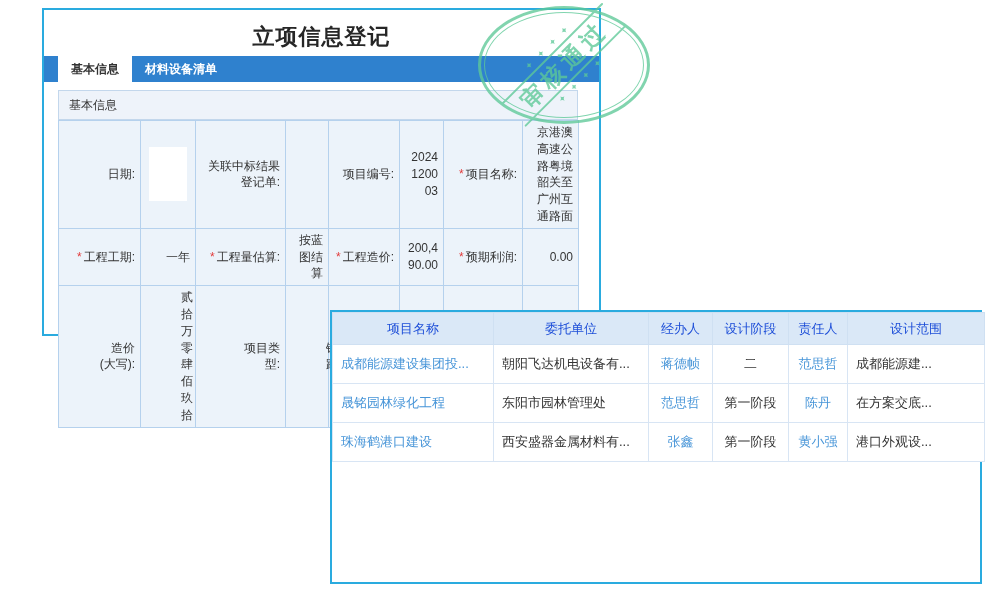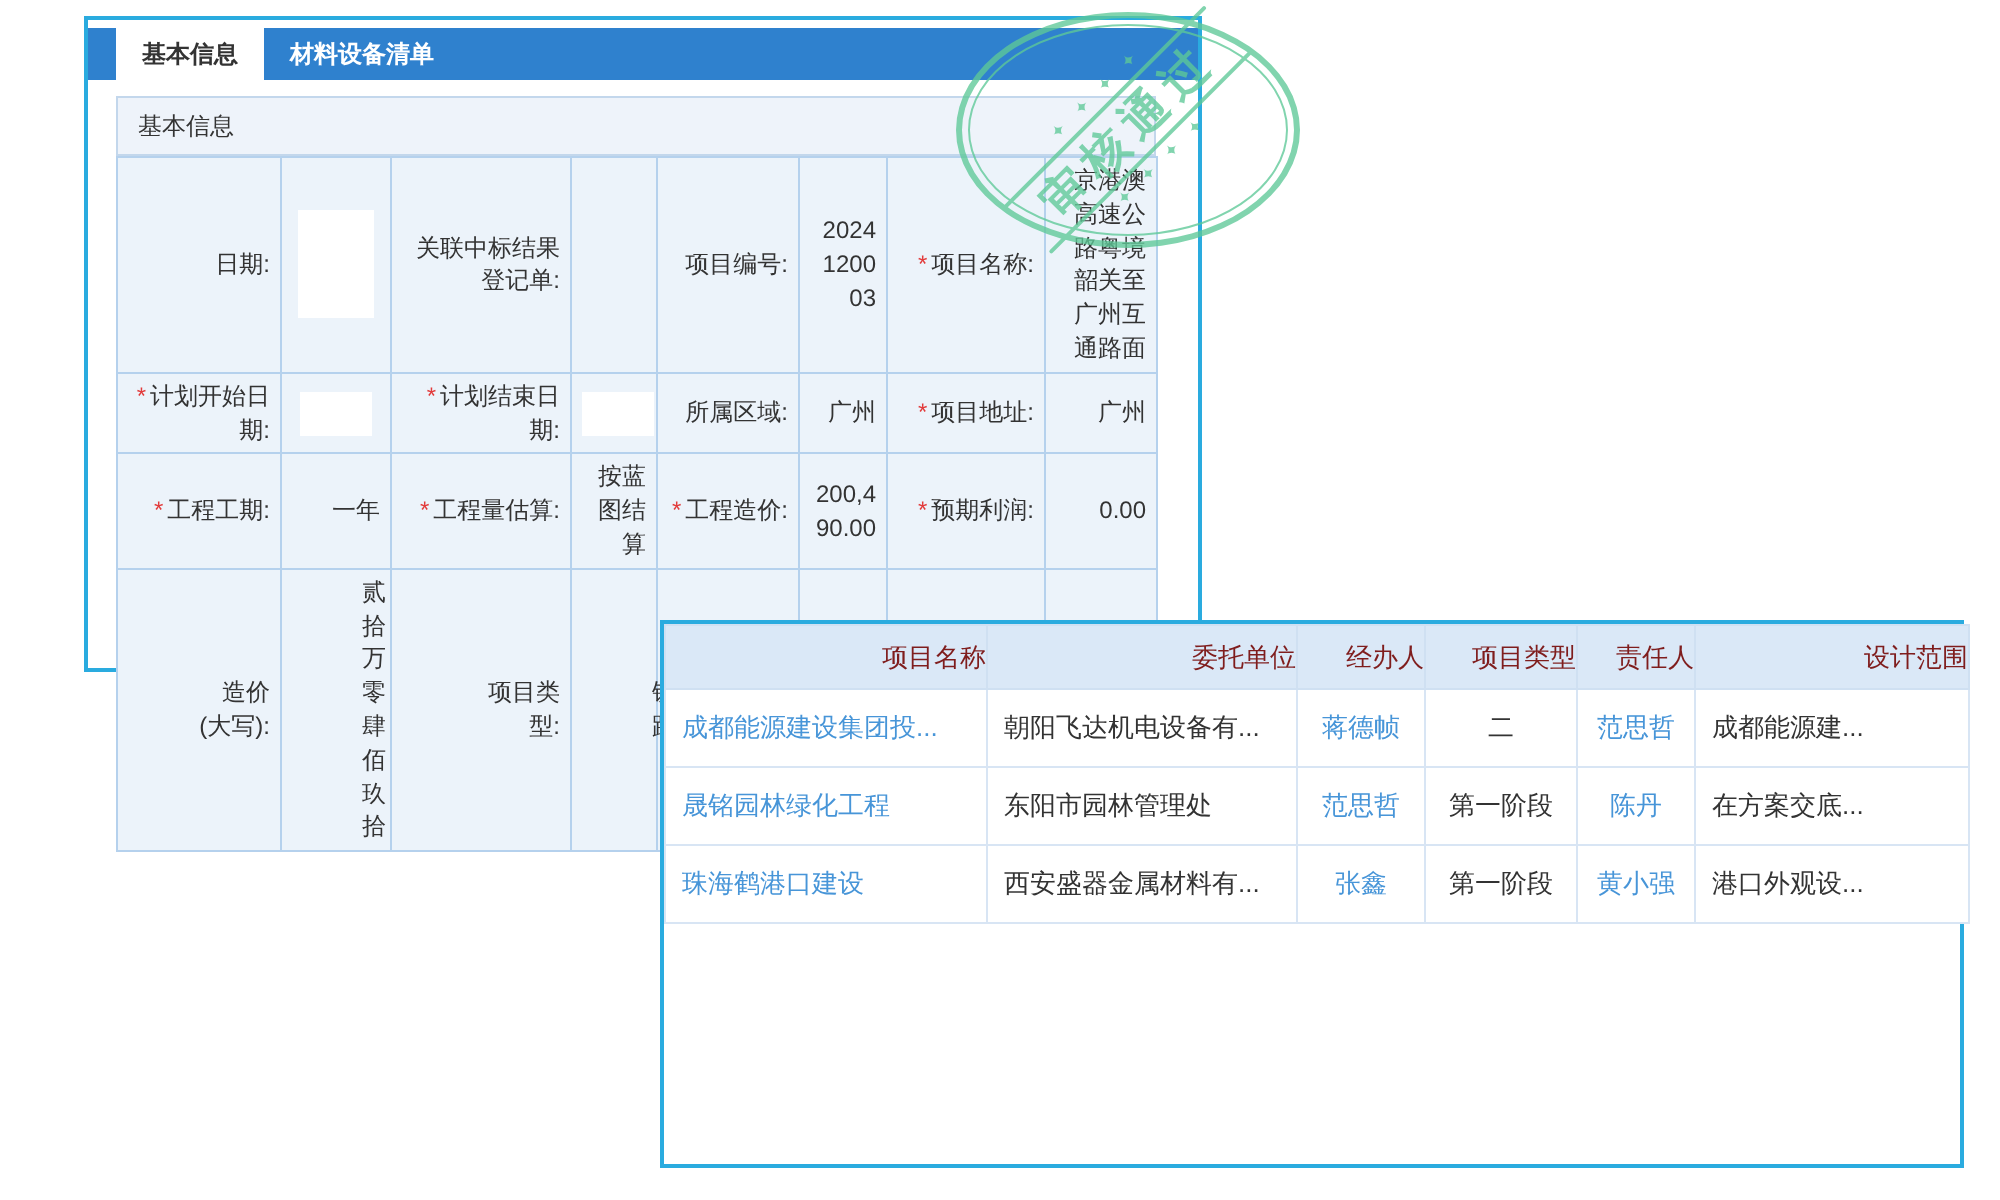--- a/index.html
+++ b/index.html
@@ -130,44 +130,45 @@
 
   
   table.list {
     width: 100%;
     border-collapse: collapse;
     table-layout: fixed;
     font-size: 13px;
   }
   table.list th {
     background: #dae8f7;
-    color: #7f1d1d;
+    color: #1d4ed8;
     font-weight: normal;
     height: 32px;
     border: 1px solid #cfe0f2;
-    text-align: right;
+    text-align: center;
     white-space: nowrap; overflow: hidden;
   }
   table.list td {
     height: 39px;
     border: 1px solid #d8e5f4;
     padding: 0 8px;
     color: #333;
     white-space: nowrap;
     overflow: hidden;
     background: #fff;
   }
   table.list td.al { text-align: left; }
   table.list td.ac { text-align: center; padding: 0 2px; }
   table.list .link { color: #4795d8; cursor: pointer; }
 </style>
 </head>
 <body>
 
 <div id="win1" class="window">
+  <div class="win-title">立项信息登记</div>
 
   <div class="tabbar">
     <div class="tab active">基本信息</div>
     <div class="tab">材料设备清单</div>
   </div>
 
   <div class="section-box">基本信息</div>
 
   <table class="form">
     <colgroup>
@@ -186,34 +187,20 @@
       <td class="val">
             <div class="inbox tall"></div>
           </td>
       <td class="lbl"><span class="req"></span><span>关联中标结果登记单:</span></td>
       <td class="val"></td>
       <td class="lbl"><span class="req"></span><span>项目编号:</span></td>
       <td class="val">2024120003</td>
       <td class="lbl"><span class="req">*</span><span>项目名称:</span></td>
       <td class="val">京港澳高速公路粤境韶关至广州互通路面</td>
     </tr>
-    <tr class="r2">
-      <td class="lbl"><span class="req">*</span><span>计划开始日期:</span></td>
-      <td class="val">
-            <div class="inbox small"></div>
-          </td>
-      <td class="lbl"><span class="req">*</span><span>计划结束日期:</span></td>
-      <td class="val">
-            <div class="inbox small"></div>
-          </td>
-      <td class="lbl"><span class="req"></span><span>所属区域:</span></td>
-      <td class="val">广州</td>
-      <td class="lbl"><span class="req">*</span><span>项目地址:</span></td>
-      <td class="val">广州</td>
-    </tr>
     <tr class="r3">
       <td class="lbl"><span class="req">*</span><span>工程工期:</span></td>
       <td class="val">一年</td>
       <td class="lbl"><span class="req">*</span><span>工程量估算:</span></td>
       <td class="val">按蓝图结算</td>
       <td class="lbl"><span class="req">*</span><span>工程造价:</span></td>
       <td class="val">200,490.00</td>
       <td class="lbl"><span class="req">*</span><span>预期利润:</span></td>
       <td class="val">0.00</td>
     </tr>
@@ -251,21 +238,21 @@
         <col style="width:64px">
       <col style="width:76px">
         <col style="width:59px">
         <col style="width:137px">
     </colgroup>
     <thead>
       <tr>
         <th>项目名称</th>
         <th>委托单位</th>
         <th>经办人</th>
-        <th>项目类型</th>
+        <th>设计阶段</th>
         <th>责任人</th>
         <th>设计范围</th>
       </tr>
     </thead>
     <tbody>
       <tr>
         <td class="al link">成都能源建设集团投...</td>
         <td class="al">朝阳飞达机电设备有...</td>
         <td class="ac link">蒋德帧</td>
         <td class="ac">二</td>

